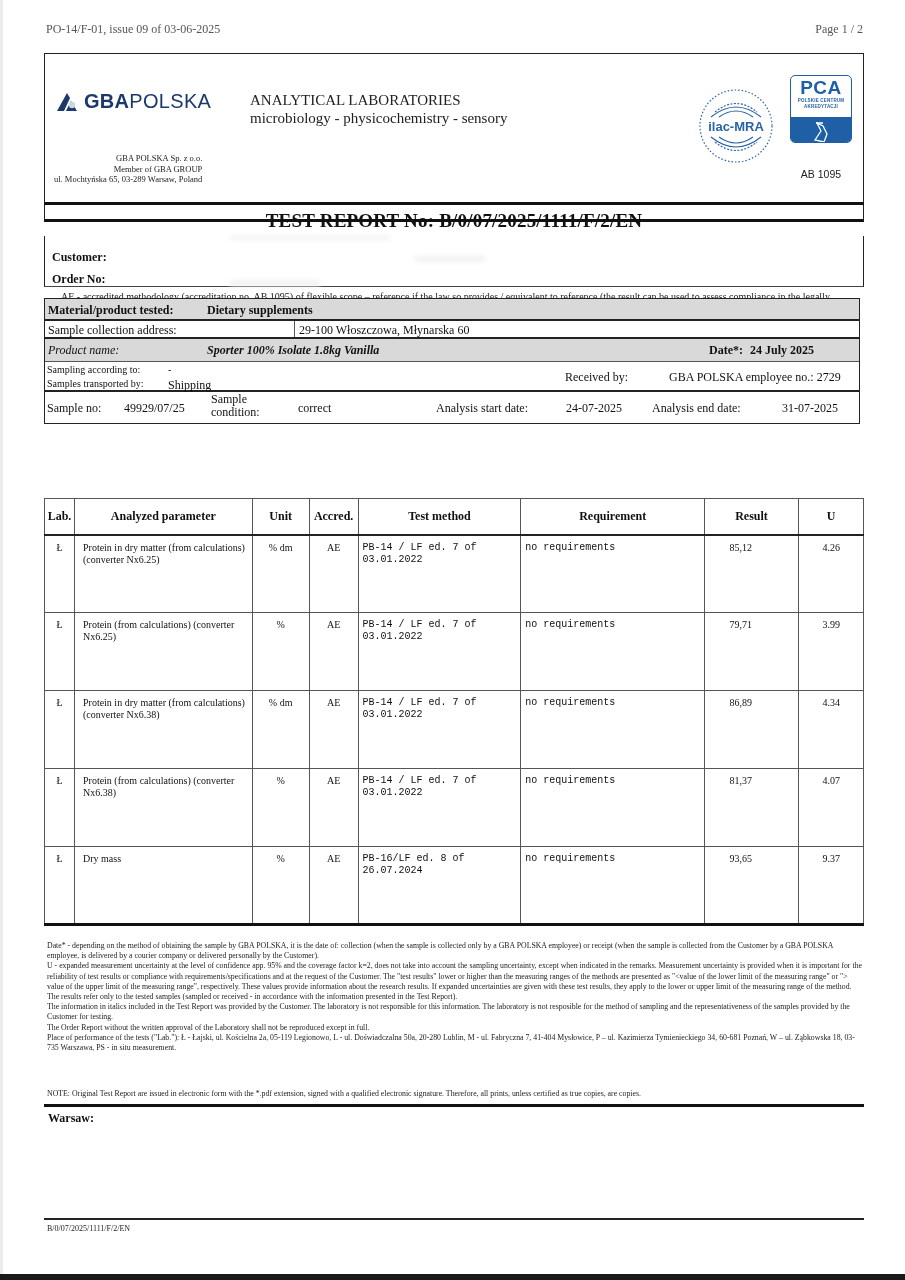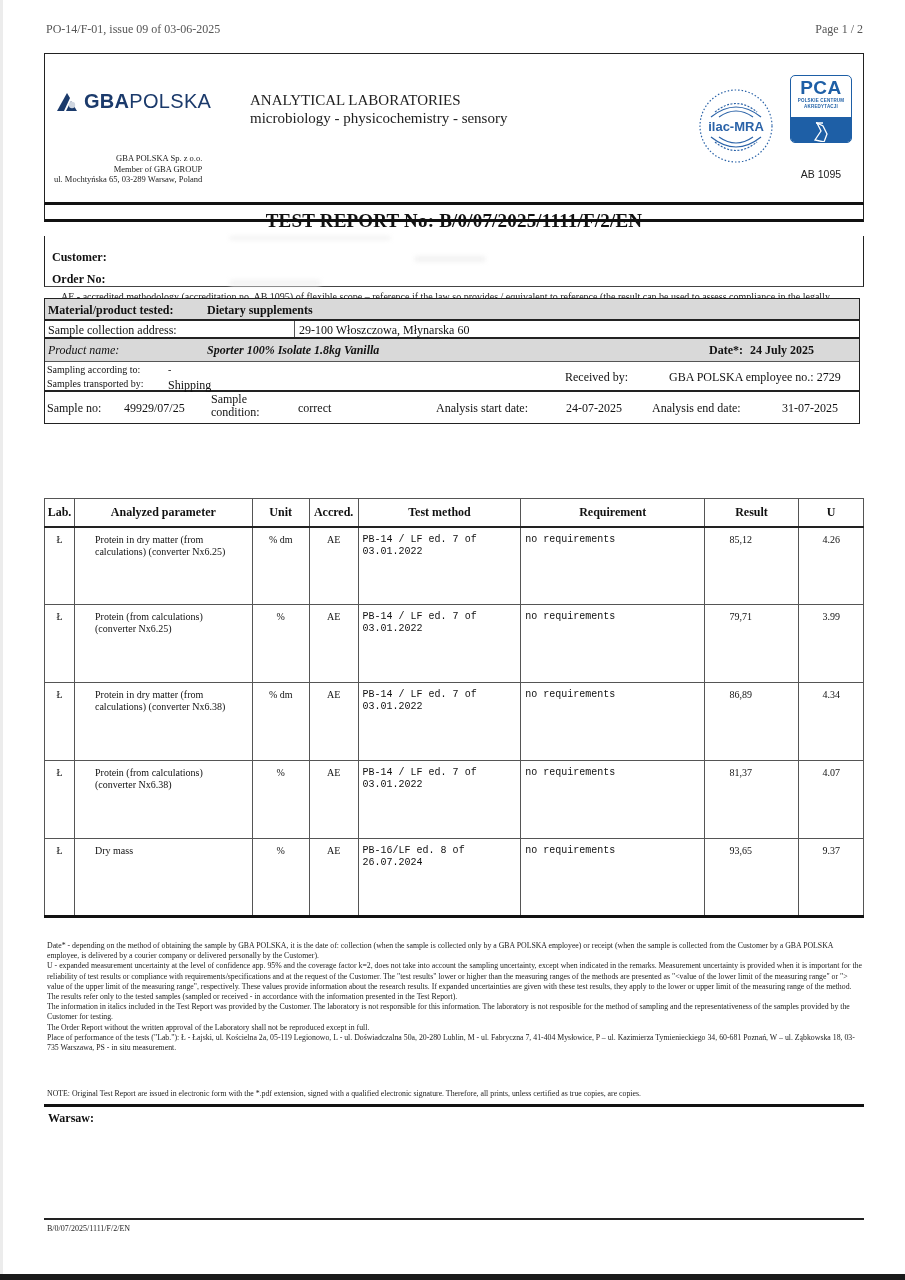--- a/index.html
+++ b/index.html
@@ -51,24 +51,24 @@
   .r-material { height: 22px; }
   .r-address { height: 18px; }
   .r-product { height: 23px; }
   .r-producer { height: 52px; }
   .r-sampling { height: 30px; text-align: center; }
   .r-sample { height: 31px; }
   .vline { position: absolute; top: 0; bottom: 0; width: 1px; background: #555; }
 
   
   table.results { position: absolute; left: 44px; top: 498px; width: 820px; border-collapse: collapse; border: 1.5px solid #222; border-bottom: 3px solid #111; }
-  table.results th { font-size: 12px; font-weight: bold; height: 28px; border: 1px solid #555; border-bottom: 2px solid #222; text-align: center; }
+  table.results th { font-size: 12px; font-weight: bold; height: 36px; border: 1px solid #555; border-bottom: 2px solid #222; text-align: center; }
   table.results td { font-size: 10px; line-height: 12px; vertical-align: top; border: 1px solid #555; height: 78px; padding-top: 6px; }
   td.lab { text-align: center; }
-  td.param { padding-left: 20px; padding-right: 6px; }
+  td.param { padding-left: 8px; padding-right: 6px; }
   td.unit, td.accred { text-align: center; }
   td.method, td.req { padding-left: 4px; font-family: Liberation Mono, monospace; }
   td.result { text-align: right; padding-right: 46px; }
   td.u { text-align: right; padding-right: 23px; }
 
   .footnotes { position: absolute; left: 47px; top: 941px; width: 815px; font-size: 7.8px; line-height: 10.2px; color: #222; }
   .note { position: absolute; left: 47px; top: 1089px; width: 815px; font-size: 7.8px; color: #222; }
   .remarks-rule { position: absolute; left: 44px; top: 1104px; width: 820px; height: 3px; background: #111; }
   .remarks { position: absolute; left: 48px; top: 1111px; font-size: 12px; font-weight: bold; }
   .footer-rule { position: absolute; left: 44px; top: 1218px; width: 820px; height: 2px; background: #222; }

